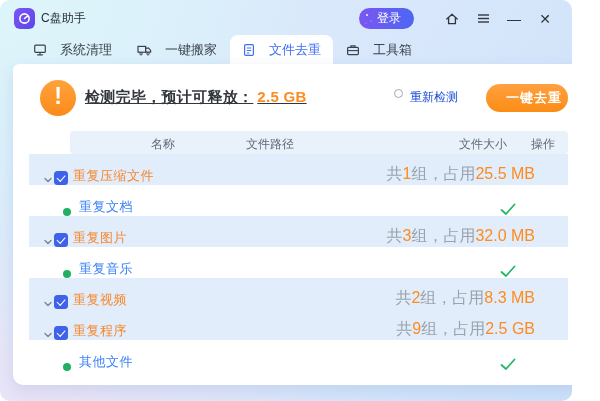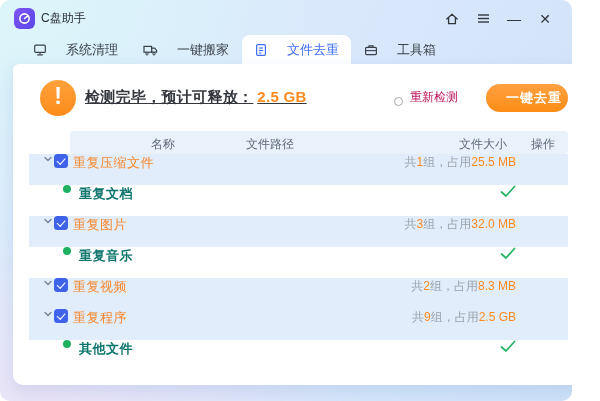--- a/index.html
+++ b/index.html
@@ -18,73 +18,77 @@
   .login-btn{border:none;cursor:pointer;height:21px;padding:0 13px 0 18px;border-radius:11px;
     background:linear-gradient(90deg,#7a57f2,#4d66f2);color:#fff;font-size:12px;line-height:21px;
     position:relative;margin-right:16px;font-family:inherit;}
   .sparkle{position:absolute;left:7px;top:6px;width:2px;height:2px;border-radius:50%;background:rgba(255,255,255,.9);
     box-shadow:4px 6px 0 -0.5px rgba(255,255,255,.7), -1px 8px 0 -0.5px rgba(255,255,255,.6);}
   .tb-icon{width:18px;height:18px;display:flex;align-items:center;justify-content:center;
     color:#32363d;margin-left:13px;cursor:pointer;font-size:15px;line-height:18px;}
   .tb-glyph{font-size:14px;color:#32363d;}
   
   .tabbar{height:29px;display:flex;align-items:stretch;padding-left:21px;}
-  .tab{display:flex;align-items:center;gap:19px;padding:0 12px;margin-right:1px;
+  .tab{display:flex;align-items:center;gap:13px;padding:0 12px;margin-right:1px;
     font-size:13px;color:#3c424b;cursor:pointer;border-radius:8px 8px 0 0;}
   .tab .tab-ic{display:flex;align-items:center;}
   .tab.active{background:#ffffff;color:#3f6df6;}
   
   .panel{position:relative;margin-left:13px;width:571px;height:321px;background:#fff;
     border-radius:10px;border-top-left-radius:6px;box-shadow:0 6px 16px rgba(100,140,200,.20);}
   .panel-head{height:67px;display:flex;align-items:center;padding:0 16px 0 27px;}
   .warn{width:36px;height:36px;border-radius:50%;flex:0 0 auto;
     background:linear-gradient(180deg,#ffa23c,#fc8b1a);display:flex;align-items:center;justify-content:center;}
   .warn span{color:#fff;font-size:23px;font-weight:900;line-height:1;transform:translateY(-1px);}
   .headline{margin-left:9px;font-size:15px;font-weight:700;color:#33373d;letter-spacing:.3px;text-decoration:underline;}
   .headline .val{color:#fd8b1f;margin-left:4px;}
   .head-spacer{flex:1;}
-  .recheck{display:flex;align-items:flex-end;gap:7px;font-size:12px;color:#be185d;cursor:pointer;margin-right:28px;}
+  .recheck{display:flex;align-items:flex-start;gap:7px;font-size:12px;color:#1d4ed8;cursor:pointer;margin-right:28px;}
   .circle-ic{width:9px;height:9px;border-radius:50%;border:1px solid #a2a8ae;box-sizing:border-box;}
   .action{border:none;cursor:pointer;width:82px;height:28px;border-radius:14px;color:#fff;
     font-size:13px;font-weight:700;background:linear-gradient(180deg,#ffa041,#fb8d15);font-family:inherit;letter-spacing:1px;text-align:right;}
   
   .table{margin:0 16px;width:539px;}
   .thead{position:relative;height:23px;background:#e9f1fb;border-radius:4px;
     font-size:12px;color:#5f6b7a;margin-left:41px;}
   .thead span{position:absolute;top:5px;}
   .th-0{left:81px;} .th-1{left:176px;} .th-2{left:389px;} .th-3{left:461px;}
-  .row{height:31px;display:flex;align-items:flex-start;}
+  .row{height:31px;display:flex;align-items:flex-end;}
   .row.group{background:#e1edfb;padding-left:14px;}
   .row.clean{background:#fff;padding-left:34px;}
   .chev{width:11px;display:flex;align-items:center;}
   .cbx{width:14px;height:14px;border-radius:3.5px;background:#3e63e9;margin-left:0;margin-right:5px;
     position:relative;cursor:pointer;flex:0 0 auto;}
   .cbx::after{content:"";position:absolute;left:3.2px;top:3.6px;width:6.5px;height:3.5px;
     border-left:1.6px solid #fff;border-bottom:1.6px solid #fff;transform:rotate(-48deg);}
   .rlabel{font-size:13px;color:#f8872b;letter-spacing:.5px;}
-  .rlabel.green{color:#0f766e;font-weight:700;}
+  .rlabel.green{color:#3b82f6;font-weight:400;}
   .dot{width:8px;height:8px;border-radius:50%;background:#1fb161;margin-right:8px;flex:0 0 auto;}
-  .rsize{margin-left:auto;padding-right:52px;font-size:12px;}
+  .rsize{margin-left:auto;padding-right:33px;font-size:16px;}
   .rsize .g{color:#9aa3ad;} .rsize .o{color:#ff8a1e;}
   .checkwrap{margin-left:auto;margin-right:52px;display:flex;align-items:center;}
 </style>
 </head>
 <body>
 
 <div class="window">
 
   <div class="titlebar">
     <div class="logo">
       <svg width="13" height="13" viewBox="0 0 14 14">
         <circle cx="7" cy="7" r="5" fill="none" stroke="#fff" stroke-width="1.7"></circle>
         <path d="M7 7 L10.2 4.4" stroke="#fff" stroke-width="1.7" stroke-linecap="round"></path>
       </svg>
     </div>
     <div class="app-title">C盘助手</div>
     <div class="tb-spacer"></div>
+    <button class="login-btn">
+      <span class="sparkle"></span>
+      <span>登录</span>
+    </button>
     <div class="tb-icon">
       <svg width="16" height="16" viewBox="0 0 16 16">
         <path d="M2.8 8 L8 3.2 L13.2 8" fill="none" stroke="#32363d" stroke-width="1.3" stroke-linecap="round" stroke-linejoin="round"></path>
         <path d="M4.6 7.2 V12.6 H11.4 V7.2" fill="none" stroke="#32363d" stroke-width="1.3" stroke-linecap="round"></path>
       </svg>
     </div>
     <div class="tb-icon">
       <svg width="15" height="15" viewBox="0 0 15 15">
         <line x1="2" y1="4" x2="13" y2="4" stroke="#32363d" stroke-width="1.4"></line>
         <line x1="2" y1="7.5" x2="13" y2="7.5" stroke="#32363d" stroke-width="1.4"></line>

